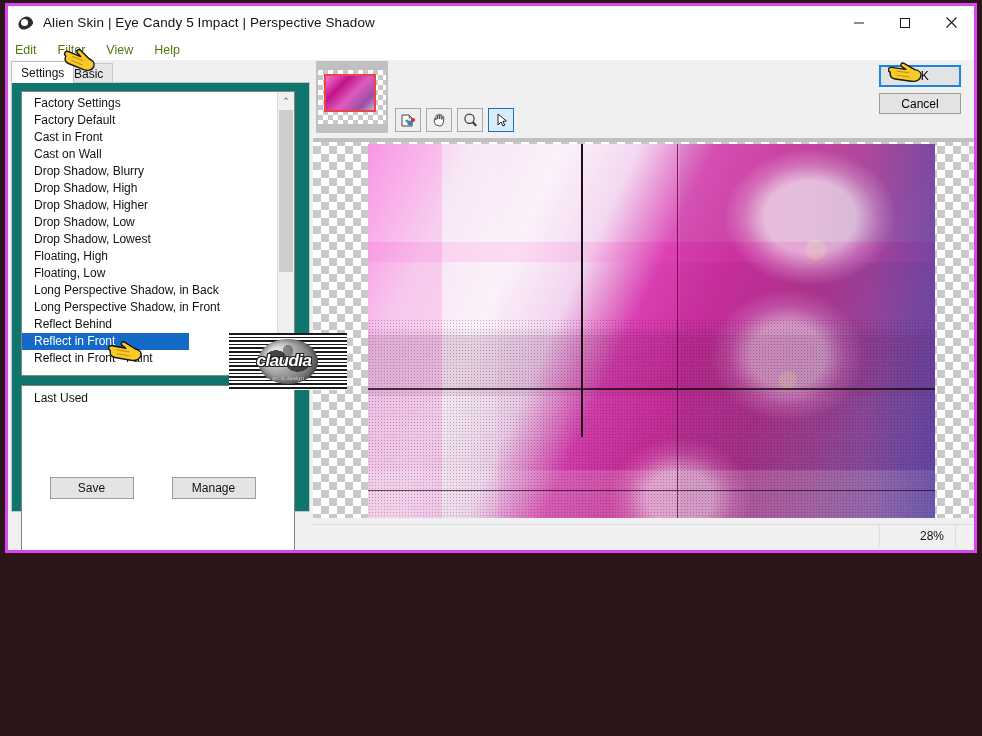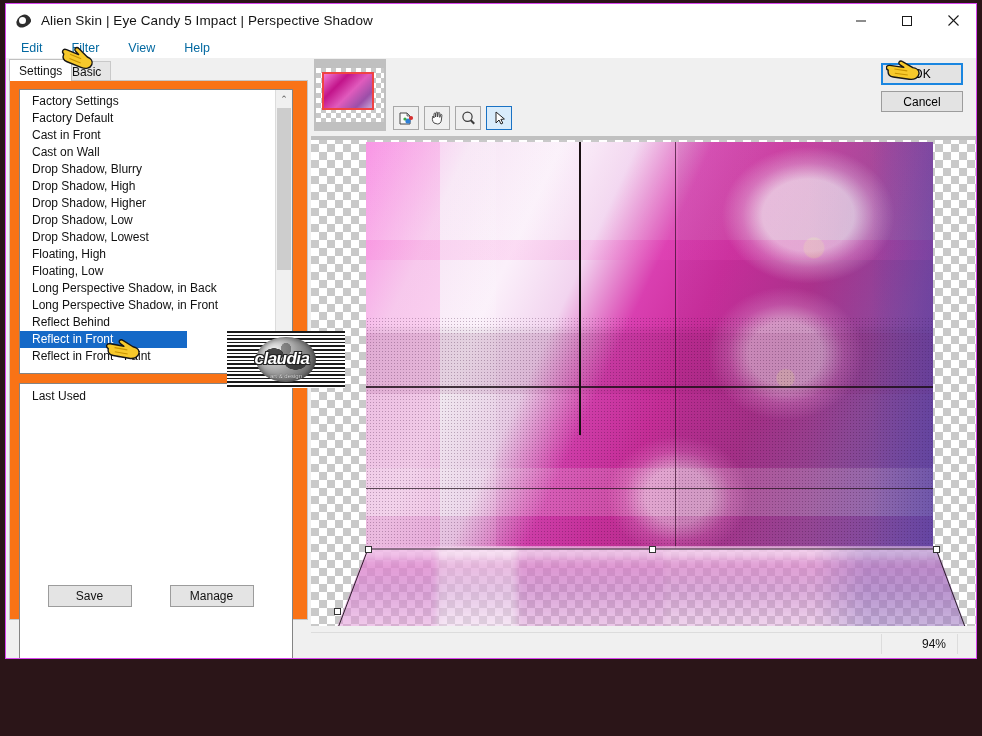--- a/index.html
+++ b/index.html
@@ -10,23 +10,23 @@
     width: 982px; height: 736px;
     overflow: hidden;
     font-family: "Liberation Sans", sans-serif;
     font-size: 12px;
     color: #000;
   }
 
   .app-window {
     position: absolute;
     left: 5px; top: 3px;
-    width: 972px; height: 656px;
+    width: 972px; height: 550px;
     background: #f0f0f0;
-    border: 1px solid #d946ef;
+    border: 3px solid #d946ef;
     box-sizing: border-box;
     overflow: hidden;
   }
 
   
   .titlebar {
     position: absolute;
     left: 0; top: 0; right: 0;
     height: 33px;
     background: #ffffff;
@@ -80,25 +80,24 @@
     left: 0; top: 33px; right: 0;
     height: 21px;
     background: #ffffff;
     display: flex;
     align-items: center;
     padding-left: 7px;
     box-sizing: border-box;
   }
   .menu-item {
     font-size: 12.5px;
-    color: #0369a1;
+    color: #4d7c0f;
     padding: 0 11px 0 0;
     margin-right: 10px;
     white-space: nowrap;
-    margin-left: 8px;
   }
 
   
   .left-panel {
     position: absolute;
     left: 0; top: 54px;
     width: 305px; bottom: 0;
     background: #f0f0f0;
   }
   .tabstrip {
@@ -126,21 +125,21 @@
     height: 22px;
     border-color: #c0c0c0;
     z-index: 2;
   }
   #tab-settings { left: 3px; }
   #tab-basic { left: 56px; }
 
   .panel-body {
     position: absolute;
     left: 3px; top: 22px; right: 3px; bottom: 38px;
-    background: #f97316;
+    background: #0f766e;
     border: 1px solid #c6c6c6;
     box-sizing: border-box;
   }
 
   
   .list-box {
     position: absolute;
     left: 9px; top: 8px;
     width: 274px; height: 285px;
     background: #ffffff;
@@ -733,21 +732,21 @@
         <div class="handle" style="left:617px; top:0px;"></div>
         <div class="handle" style="left:18px; top:62px;"></div>
 
         <div class="handle" style="left:345px; top:126px;"></div>
       </div>
     </div>
 
     <div class="statusbar">
       <div class="line"></div>
       <div class="status-sep2"></div>
-      <div class="status-zoom">94%</div>
+      <div class="status-zoom">28%</div>
       <div class="status-sep1"></div>
     </div>
   </div>
 
   <div class="hand-cursor" style="left:52px; top:41px;">
     <svg width="46" height="34" viewBox="0 0 46 34">
       <g transform="rotate(22 23 17)">
         <path d="M4 16 C1 15 1 11 5 11 L18 11 L14 9 C11 7.6 13 4 16 5.4 L27 10
                  C31 10 34 12 34 15.4 C34 19.5 30 22 25 22 L10 22 C6 22 4 20 4 16 Z" fill="#f7c92b" stroke="#161616" stroke-width="1.4" stroke-linejoin="round"></path>
         <path d="M10 14 L22 14" stroke="#c89400" stroke-width="1.1"></path>

